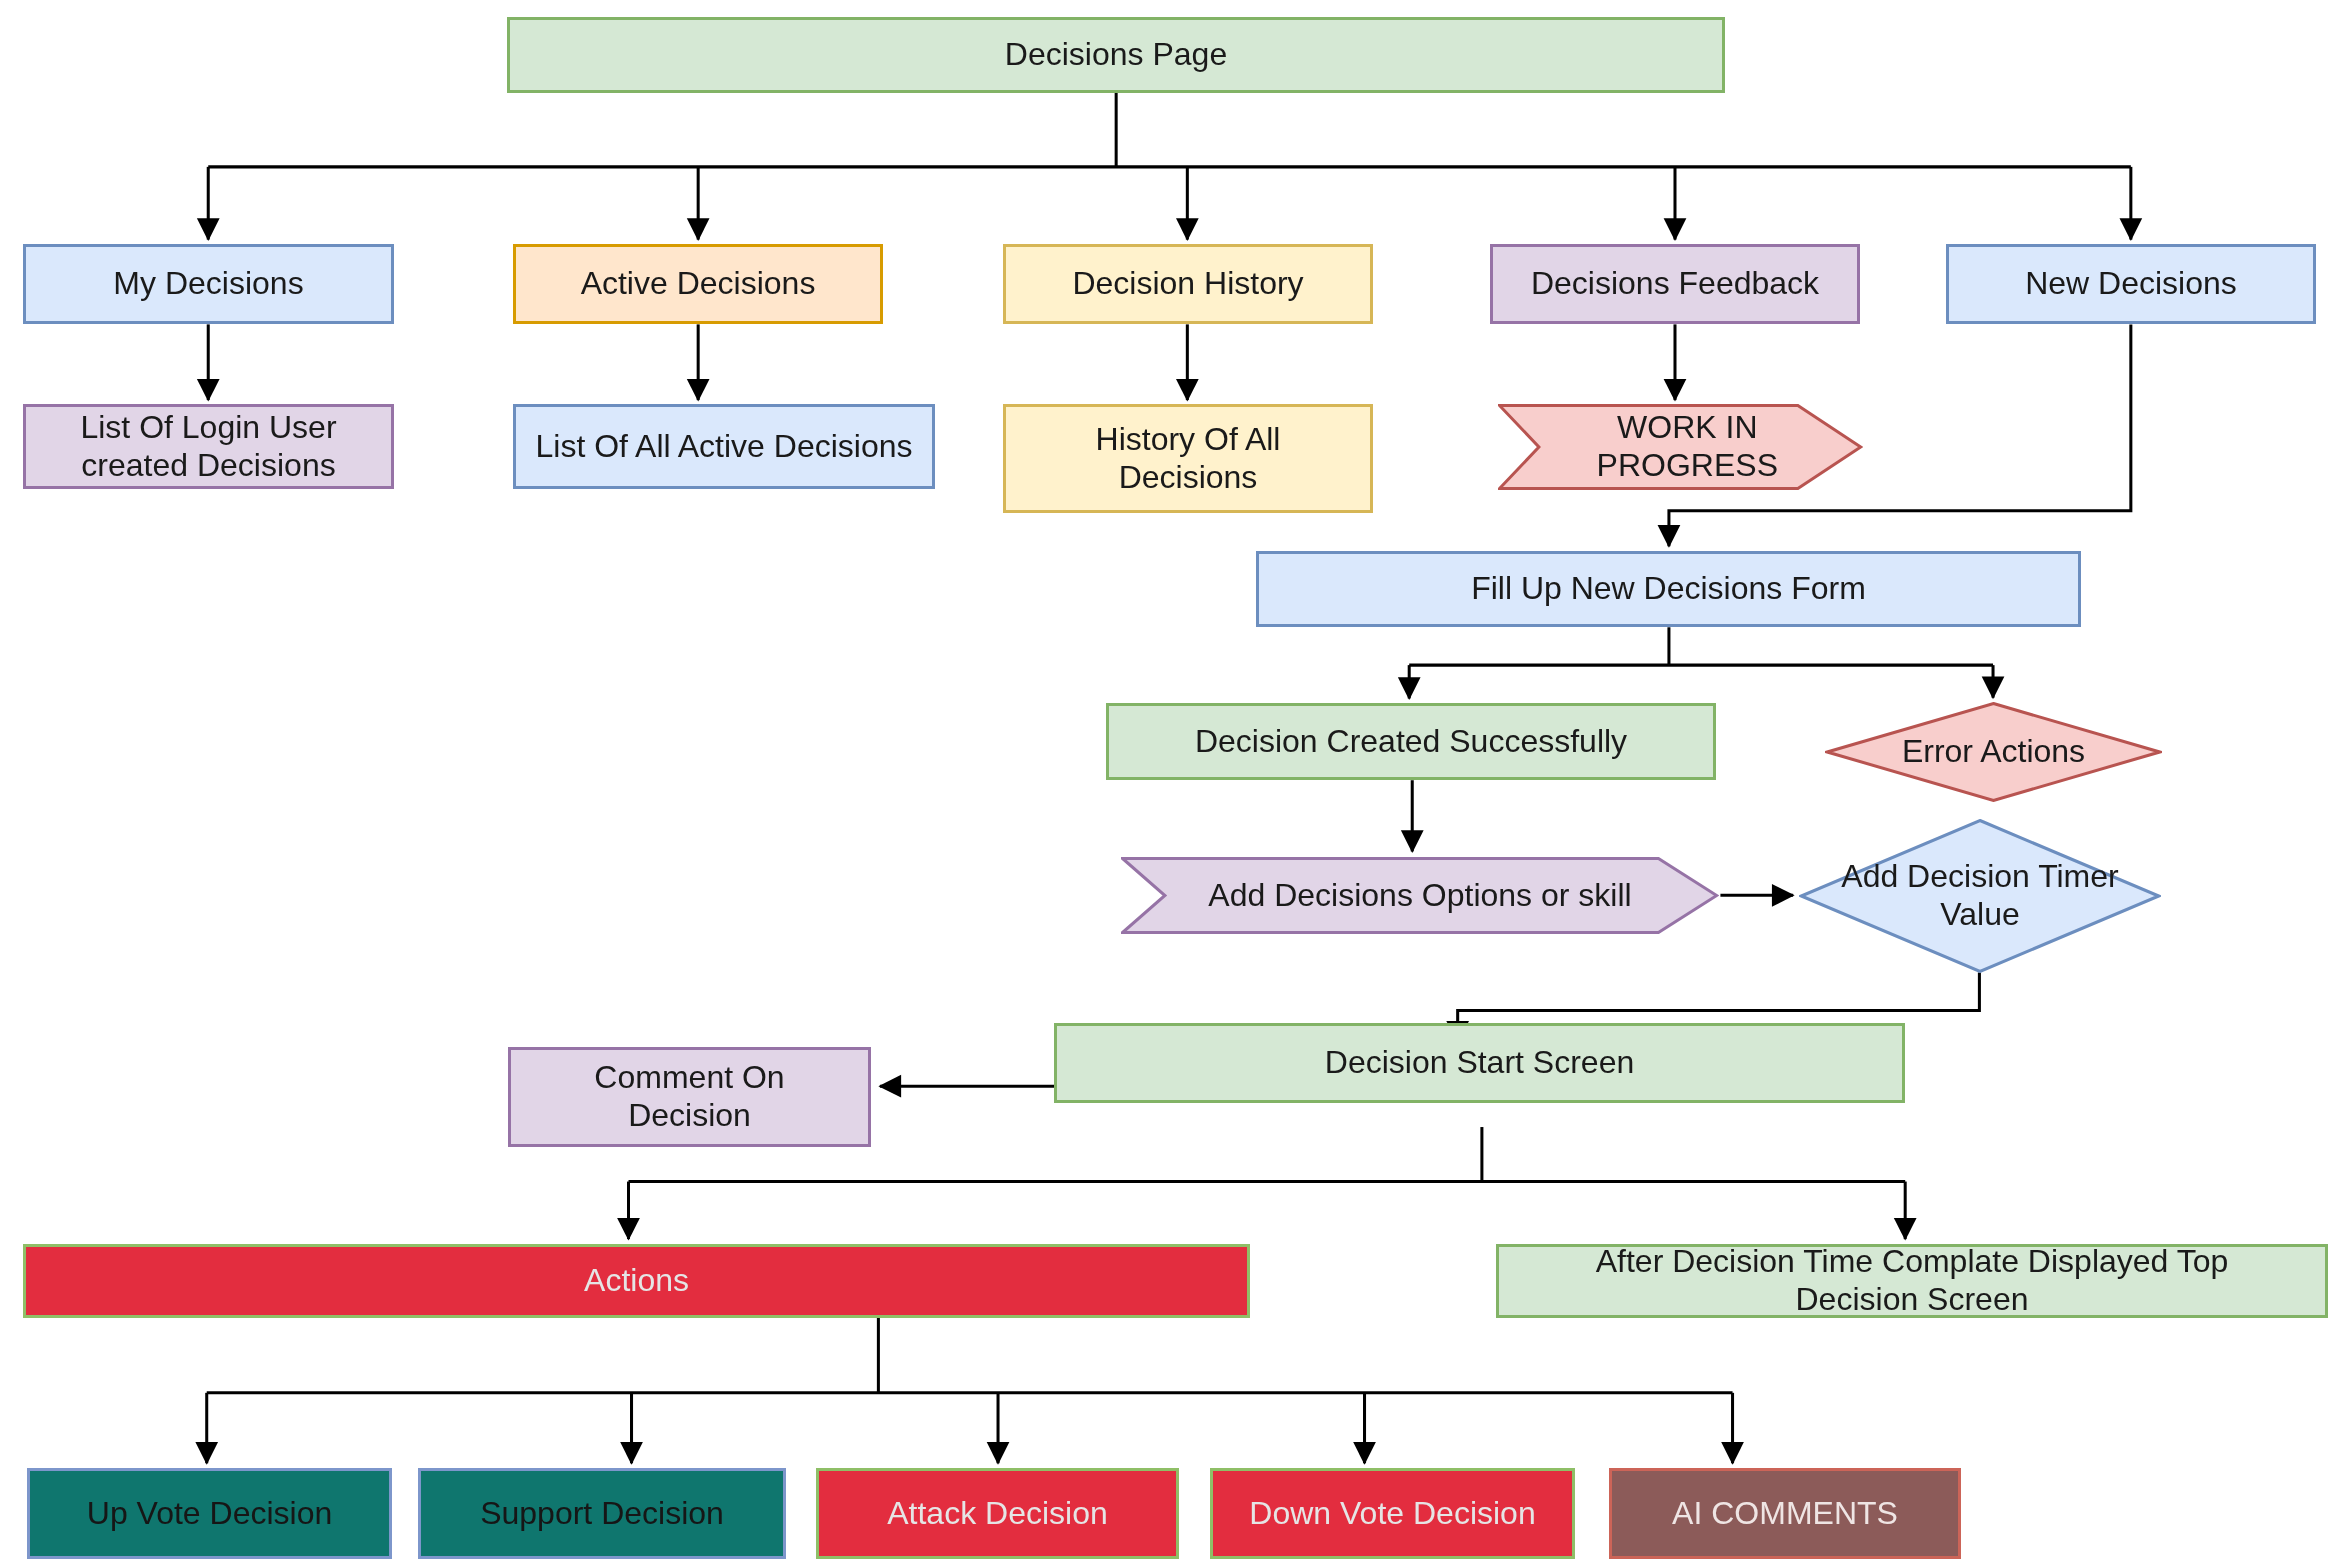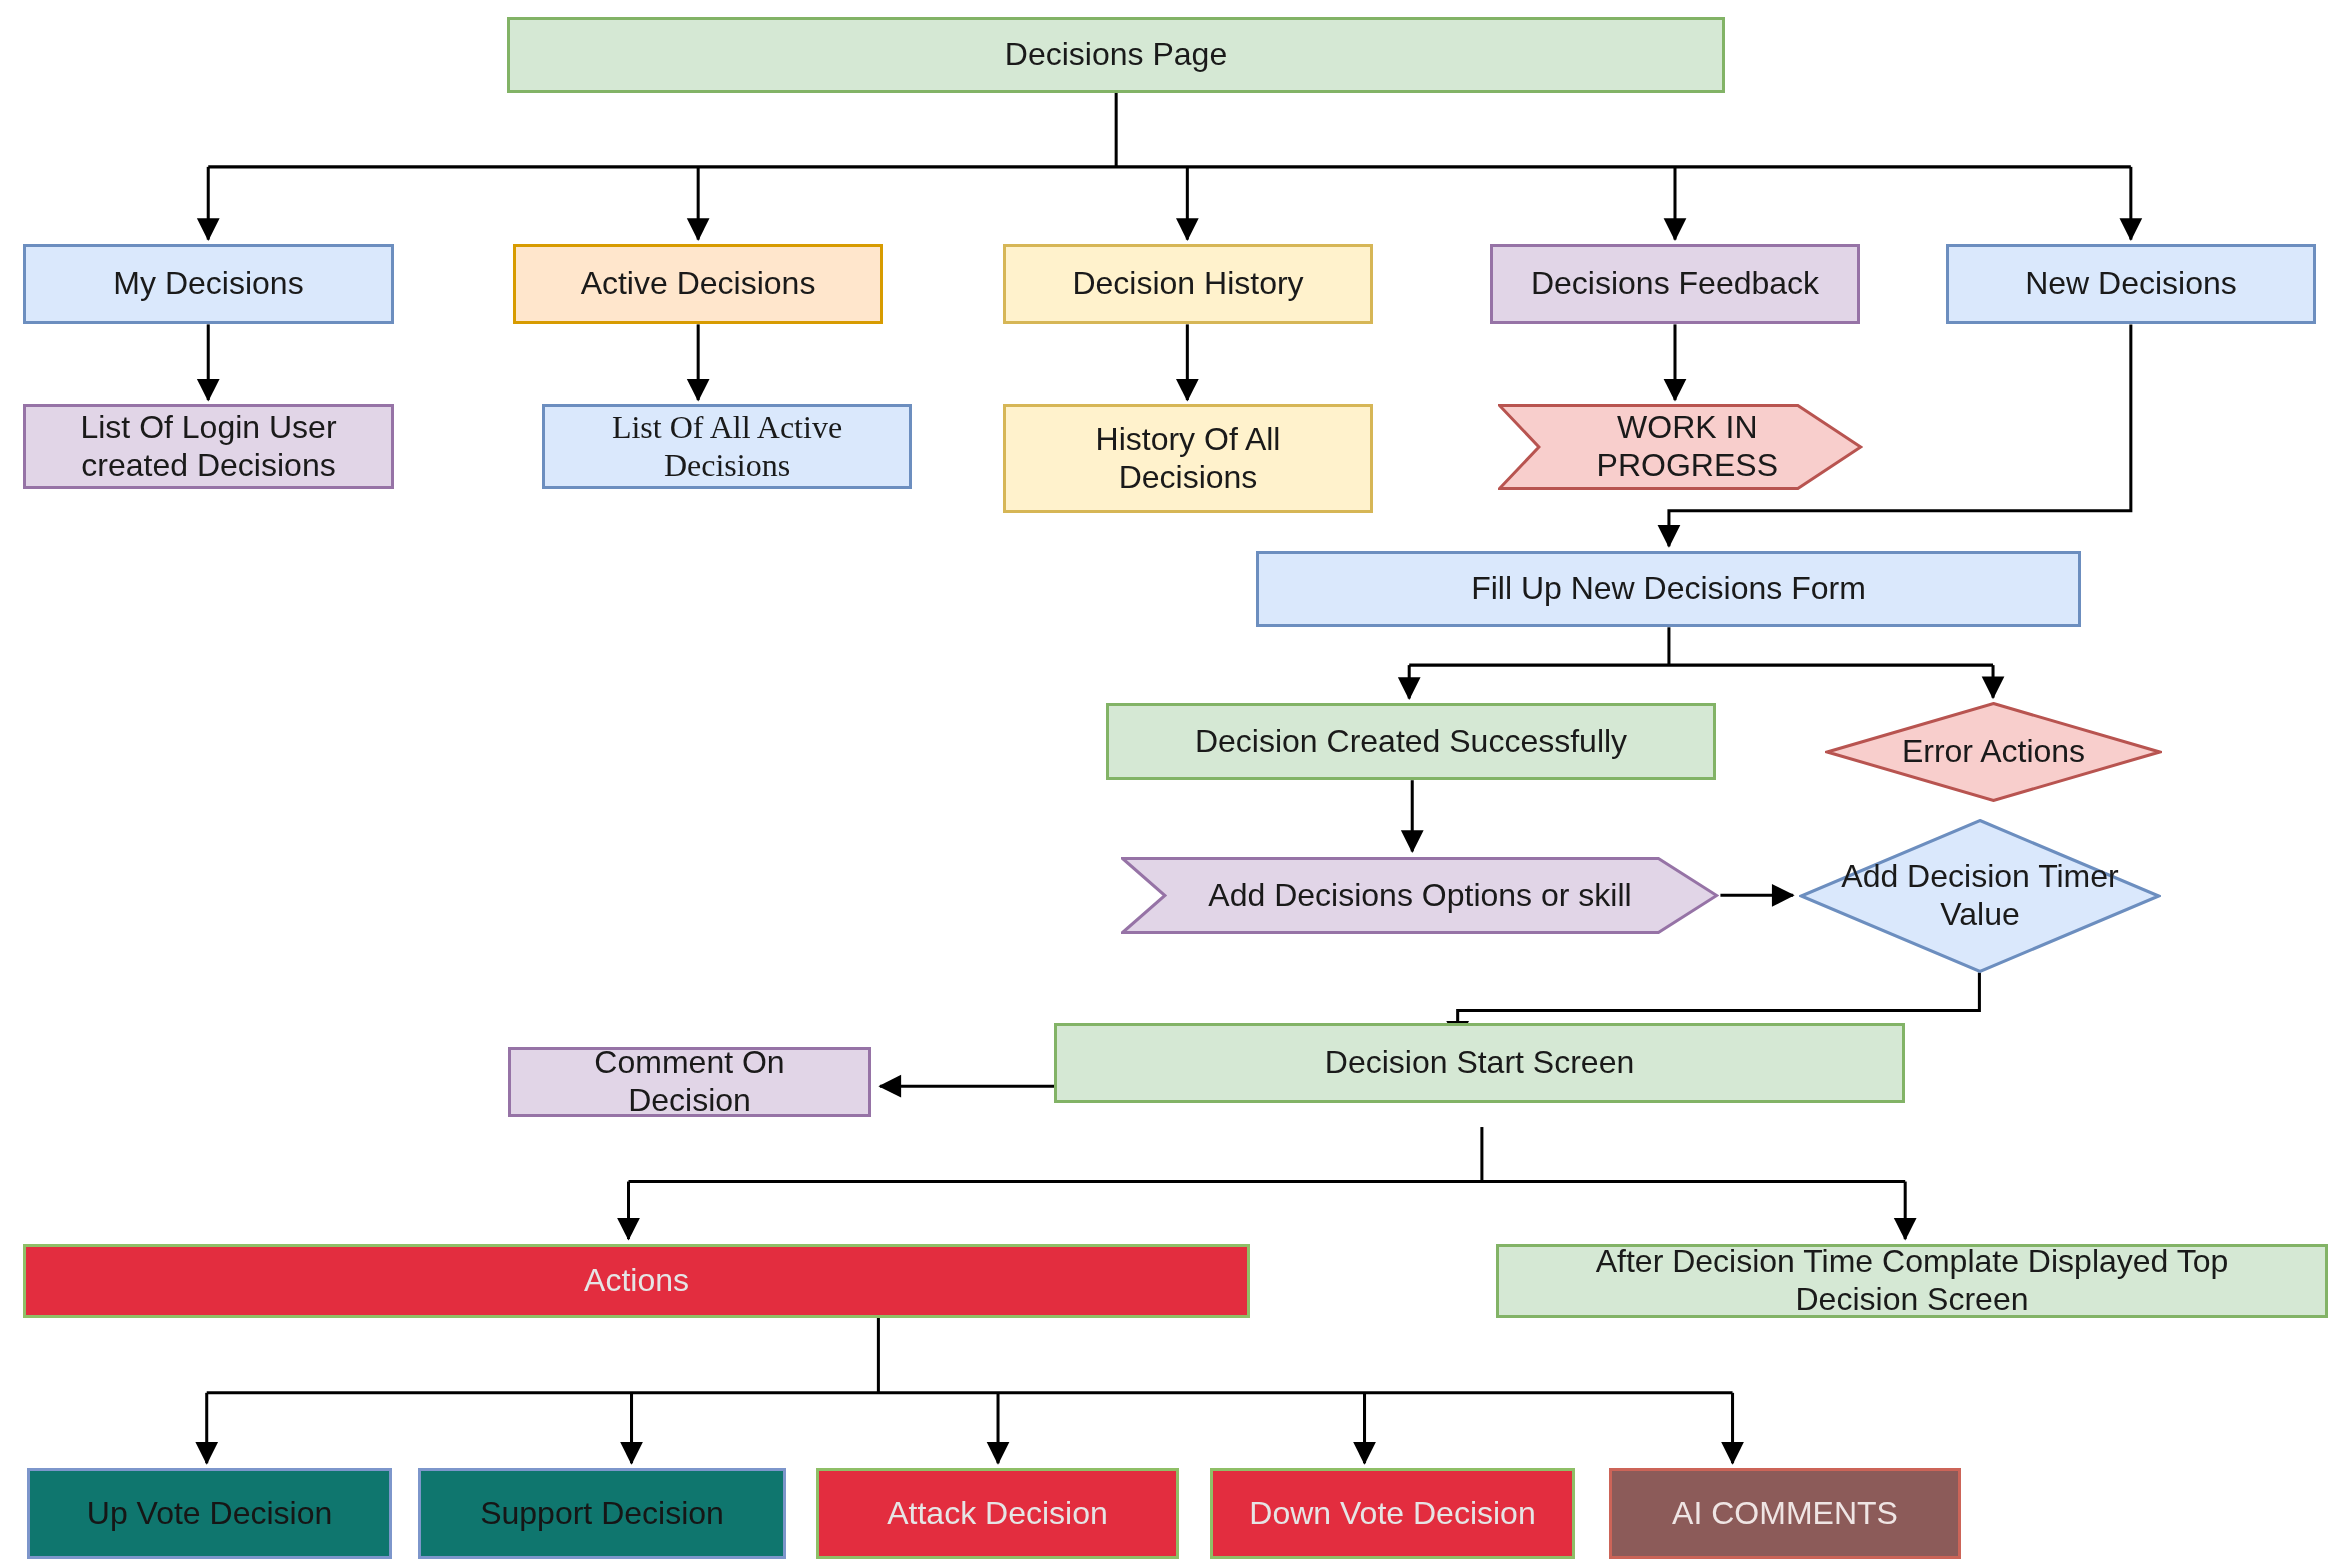--- a/index.html
+++ b/index.html
@@ -93,21 +93,21 @@
   <div class="node rect purple" style="left:1490px;top:244px;width:370px;height:80px;">
     <span class="lbl">Decisions Feedback</span>
   </div>
   <div class="node rect blue" style="left:1946px;top:244px;width:370px;height:80px;">
     <span class="lbl">New Decisions</span>
   </div>
 
   <div class="node rect purple pad22" style="left:23px;top:404px;width:371px;height:85px;">
     <span class="lbl">List Of Login User created Decisions</span>
   </div>
-  <div class="node rect blue pad22" style="left:542px;top:404px;width:370px;height:85px;font-family:Liberation Serif, serif;">
+  <div class="node rect blue pad22" style="left:513px;top:404px;width:422px;height:85px;">
     <span class="lbl">List Of All Active Decisions</span>
   </div>
   <div class="node rect yellow pad22" style="left:1003px;top:404px;width:370px;height:109px;">
     <span class="lbl">History Of All Decisions</span>
   </div>
   <div class="node shape w270" style="left:1498px;top:404px;width:365px;height:86px;">
     <svg viewBox="0 0 482 114" preserveAspectRatio="none">
       <polygon points="2,2 396,2 479,57 396,112 2,112 54,57" fill="#f8cecc" stroke="#b85450" stroke-width="4"></polygon>
     </svg>
     <span class="lbl">WORK IN PROGRESS</span>
@@ -133,21 +133,21 @@
     </svg>
     <span class="lbl">Add Decisions Options or skill</span>
   </div>
   <div class="node shape w470" style="left:1799px;top:819px;width:362px;height:154px;">
     <svg viewBox="0 0 478 203" preserveAspectRatio="none">
       <polygon points="239,2 475,101.5 239,201 3,101.5" fill="#dae8fc" stroke="#6c8ebf" stroke-width="4"></polygon>
     </svg>
     <span class="lbl">Add Decision Timer Value</span>
   </div>
 
-  <div class="node rect purple w340" style="left:508px;top:1047px;width:363px;height:70px;text-align:center;">
+  <div class="node rect purple w340" style="left:508px;top:1047px;width:363px;height:100px;text-align:center;">
     <span class="lbl">Comment On Decision</span>
   </div>
   <div class="node rect green" style="left:1054px;top:1023px;width:851px;height:80px;">
     <span class="lbl">Decision Start Screen</span>
   </div>
 
   <div class="node rect crimson" style="left:23px;top:1244px;width:1227px;height:74px;">
     <span class="lbl">Actions</span>
   </div>
   <div class="node rect green pad46" style="left:1496px;top:1244px;width:832px;height:74px;">

